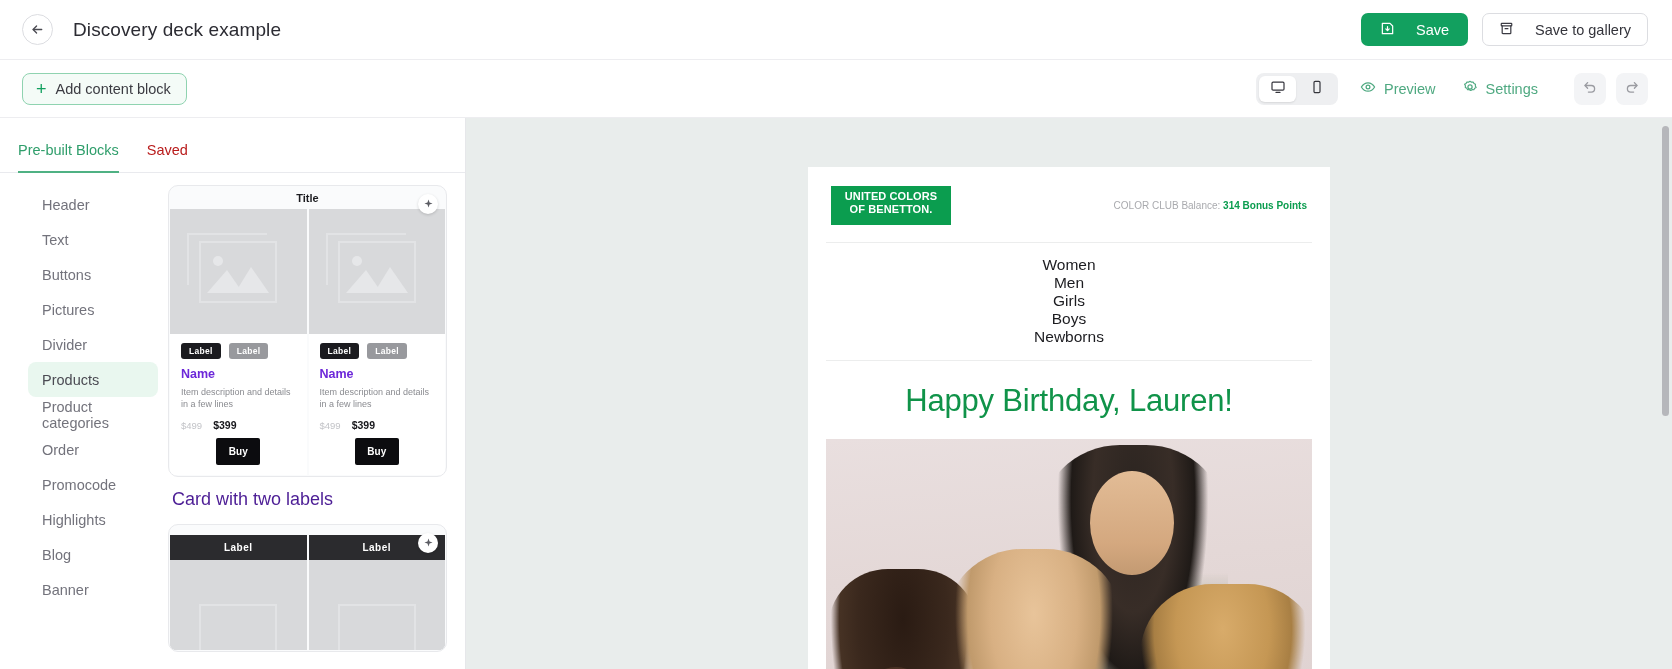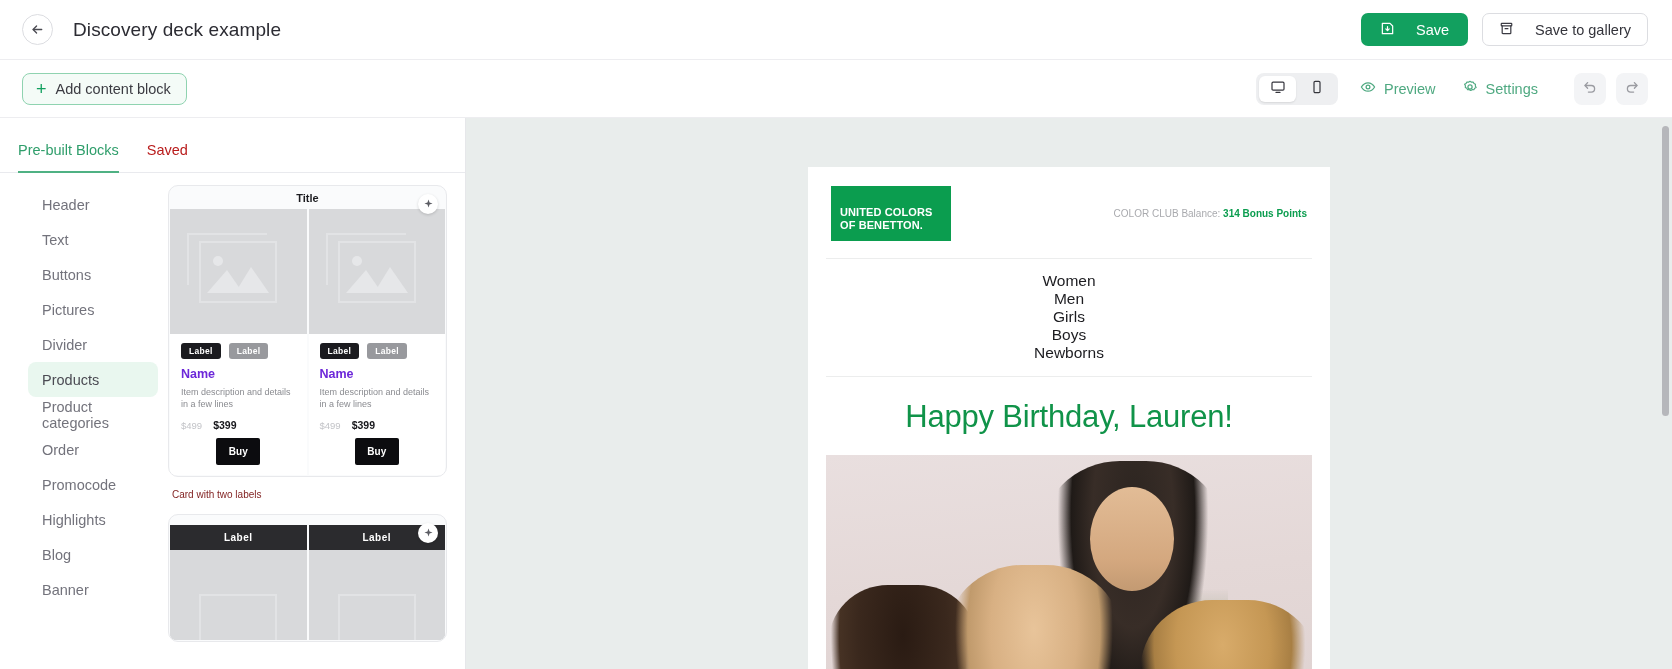--- a/index.html
+++ b/index.html
@@ -151,21 +151,21 @@
   .pdesc { font-size: 9px; color: #8a8b90; line-height: 1.35; margin-bottom: 9px; }
   .prices { display: flex; align-items: baseline; gap: 11px; margin-bottom: 7px; }
   .price-old { font-size: 9.5px; color: #c2c3c7; }
   .price-new { font-size: 10.5px; font-weight: 700; color: #17171b; }
   .buy {
     display: block; margin: 0 auto; width: 44px; height: 27px;
     background: #0c0c0f; color: #fff; font-size: 10px; font-weight: 700;
     display: flex; align-items: center; justify-content: center;
     border-radius: 2px; cursor: pointer;
   }
-  .tpl-caption { font-size: 10px; color: #7f1d1d; margin: 12px 0 14px 4px; }
+  .tpl-caption { font-size: 18px; color: #4c1d95; margin: 12px 0 14px 4px; }
 
   
   .tpl2 { border: 1px solid #e8e9ec; border-radius: 10px; background: #fafbfc; position: relative; overflow: hidden; padding: 10px 1px 1px; }
   .tpl2-cols { display: flex; gap: 2px; }
   .pcard2 { flex: 1 1 0; background: #fff; min-width: 0; }
   .lbl-bar {
     background: #2b2b2e; color: #fff; font-size: 10px; font-weight: 700;
     letter-spacing: .5px; text-align: center; padding: 7px 0;
   }
   .ph2 { height: 90px; background: #d8d9db; display: flex; align-items: flex-end; justify-content: center; }
@@ -176,23 +176,24 @@
     flex: 1 1 auto; background: #e9edec; position: relative;
     display: flex; justify-content: center; min-width: 0; overflow: hidden;
   }
   .email {
     width: 522px; background: #fff; margin-top: 49px; height: 100%;
   }
   .email-head {
     display: flex; align-items: center; padding: 19px 23px 17px;
   }
   .logo {
-    background: #0b9d4f; color: #fff; padding: 20px 9px 9px;
+    background: #0b9d4f; color: #fff; padding: 4px 9px 9px;
     font-size: 11px; font-weight: 700; line-height: 1.18; letter-spacing: .1px;
     width: 120px;
+    text-align: center;
   }
   .balance { margin-left: auto; font-size: 10px; color: #a9aaae; white-space: nowrap; }
   .balance b { color: #0b9d4f; font-weight: 700; }
   .email-nav {
     display: flex; justify-content: space-between; align-items: center;
     padding: 13px 30px 14px; margin: 0 18px;
     border-top: 1px solid #eceded; border-bottom: 1px solid #eceded;
     font-size: 15.5px; color: #1c1c20; flex-direction: column;
   }
   .email-nav span { cursor: pointer; }

